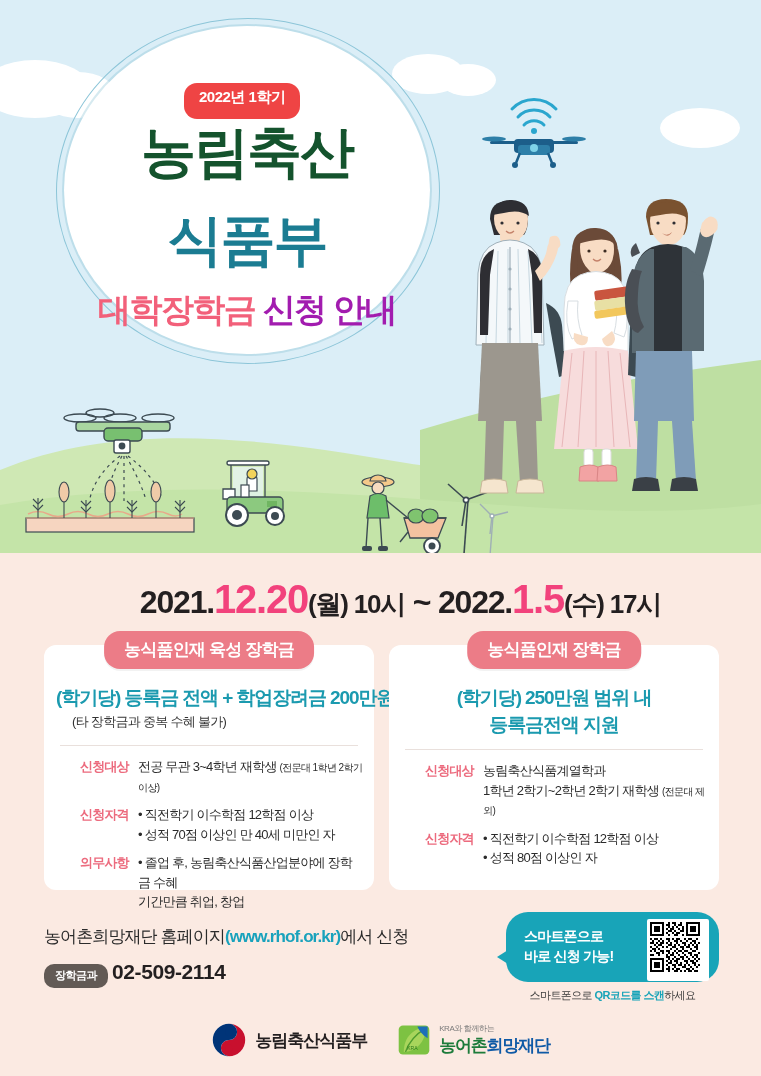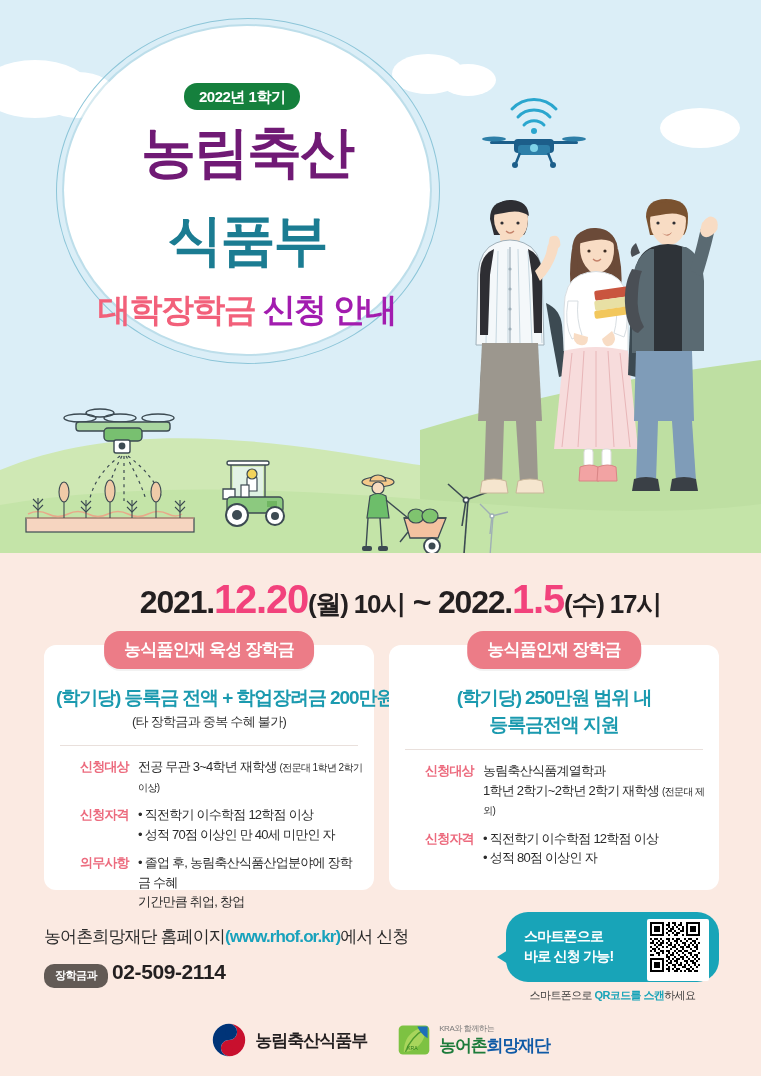--- a/index.html
+++ b/index.html
@@ -10,23 +10,23 @@
   .sky{position:absolute;left:0;top:0;width:761px;height:553px;background:#DBEEF7;overflow:hidden;}
   .cloud{position:absolute;background:#fff;border-radius:50%;}
 
   .bubble{position:absolute;left:64px;top:26px;width:366px;height:328px;background:#fff;border-radius:50% 50% 50% 50%/50% 50% 50% 50%;
           box-shadow:0 0 0 2px rgba(120,185,205,.30);}
   .bubble-ring{position:absolute;left:56px;top:18px;width:382px;height:344px;border:1.4px solid #8CC5D8;border-radius:50%;background:transparent;}
   .tail{position:absolute;left:312px;top:268px;width:0;height:0;
         border-left:62px solid #fff;border-bottom:44px solid transparent;border-top:22px solid transparent;
         transform:rotate(14deg);}
 
-  .badge-term{position:absolute;left:184px;top:83px;background:#15803d;color:#fff;font-size:15px;font-weight:bold;
-              padding:5px 15px 3px;border-radius:13px;letter-spacing:-.5px;white-space:nowrap;}
-  .title1{position:absolute;left:0;top:124px;width:494px;text-align:center;color:#701a75;font-size:55px;font-weight:bold;
+  .badge-term{position:absolute;left:184px;top:83px;background:#ef4444;color:#fff;font-size:15px;font-weight:bold;
+              padding:5px 15px 12px;border-radius:13px;letter-spacing:-.5px;white-space:nowrap;}
+  .title1{position:absolute;left:0;top:124px;width:494px;text-align:center;color:#14532d;font-size:55px;font-weight:bold;
           letter-spacing:-2px;line-height:1.02;}
   .title2{position:absolute;left:0;top:212px;width:494px;text-align:center;color:#1B7C92;font-size:55px;font-weight:bold;
           letter-spacing:-2px;line-height:1.02;}
   .title3{position:absolute;left:0;top:288px;width:494px;text-align:center;font-size:33px;font-weight:bold;letter-spacing:-1.6px;white-space:nowrap;}
   .t3a{color:#F2607A;}
   .t3b{color:#a21caf;}
 
   
   .cream{position:absolute;left:0;top:553px;width:761px;height:523px;background:#FBEAE2;}
 
@@ -39,21 +39,21 @@
   .card{position:absolute;top:645px;background:#fff;border-radius:12px;}
   .card.left{left:44px;width:330px;height:245px;}
   .card.right{left:389px;width:330px;height:245px;}
   .card-head{position:absolute;top:-14px;left:50%;transform:translateX(-50%);background:#EC7C87;color:#fff;
              font-size:17px;font-weight:bold;padding:7px 20px 8px;border-radius:16px;white-space:nowrap;letter-spacing:-.8px;
              box-shadow:0 2px 0 rgba(0,0,0,.05);}
   .amount{position:absolute;left:12px;right:12px;top:40px;text-align:center;color:#1B9AAF;font-size:19px;font-weight:bold;
           letter-spacing:-1.1px;line-height:1.35;white-space:nowrap;}
   .amount2{position:absolute;left:12px;right:12px;top:40px;text-align:center;color:#1B9AAF;font-size:19px;font-weight:bold;
            letter-spacing:-1.1px;line-height:1.4;}
-  .subnote{position:absolute;left:12px;right:12px;top:68px;text-align:center;color:#333;font-size:13px;letter-spacing:-.7px;}
+  .subnote{position:absolute;left:28px;right:12px;top:68px;color:#333;font-size:13px;letter-spacing:-.7px;}
   .divider{position:absolute;left:16px;right:16px;top:100px;height:1px;background:#E9E0DC;}
   .divider.r{top:104px;}
 
   .rows{position:absolute;left:16px;right:10px;top:112px;}
   .rows.r{top:116px;}
   .row{display:flex;align-items:flex-start;margin-bottom:9px;}
   .rlabel{flex:0 0 58px;color:#EC6B7E;font-size:13px;font-weight:bold;letter-spacing:-.8px;padding-top:1px;margin-left:20px;}
   .rbody{flex:1;color:#2b2b2b;font-size:13px;letter-spacing:-.75px;line-height:1.5;}
   .rbody .tiny{font-size:10px;letter-spacing:-.6px;}
 

